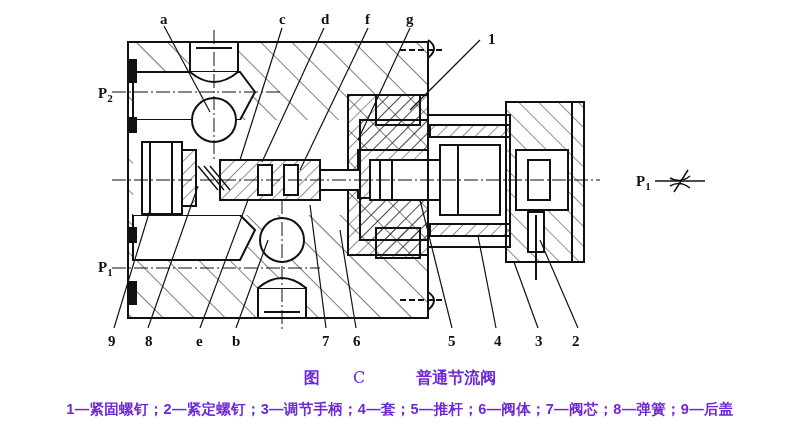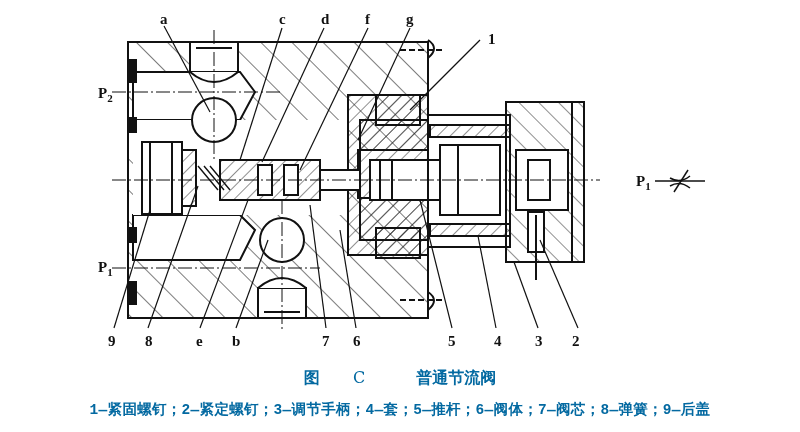--- a/index.html
+++ b/index.html
@@ -1,22 +1,22 @@
 <!DOCTYPE html>
 <html><head>
 <meta charset="utf-8">
 <style>
   html,body{margin:0;padding:0;background:#fff;}
   body{width:800px;height:432px;position:relative;overflow:hidden;font-family:"DejaVu Serif",serif;}
   #diagram{position:absolute;left:0;top:0;width:800px;height:432px;}
   .lbl{font-family:"Liberation Serif","DejaVu Serif",serif;font-size:15px;font-weight:bold;fill:#111;}
-  .caption{position:absolute;left:0;width:800px;text-align:center;color:#0369a1;}
+  .caption{position:absolute;left:0;width:800px;text-align:center;color:#6d28d9;}
   #cap1{top:368px;font-size:16px;font-weight:bold;font-family:"DejaVu Serif",serif;}
   #cap1 span{display:inline-block;}
-  #cap2{top:400px;font-size:14.5px;font-weight:bold;font-family:Liberation Mono, monospace;letter-spacing:0.3px;}
+  #cap2{top:400px;font-size:14.5px;font-weight:bold;font-family:Liberation Sans, sans-serif;letter-spacing:0.3px;}
 </style>
 </head>
 <body>
 
 <svg id="diagram" viewBox="0 0 800 432" xmlns="http://www.w3.org/2000/svg">
   <defs>
     <pattern id="hatch" patternUnits="userSpaceOnUse" width="22" height="22" patternTransform="rotate(-45)">
       <line x1="0" y1="0" x2="0" y2="22" stroke="#222" stroke-width="1.2"></line>
     </pattern>
     <pattern id="hatch2" patternUnits="userSpaceOnUse" width="9" height="9" patternTransform="rotate(45)">

